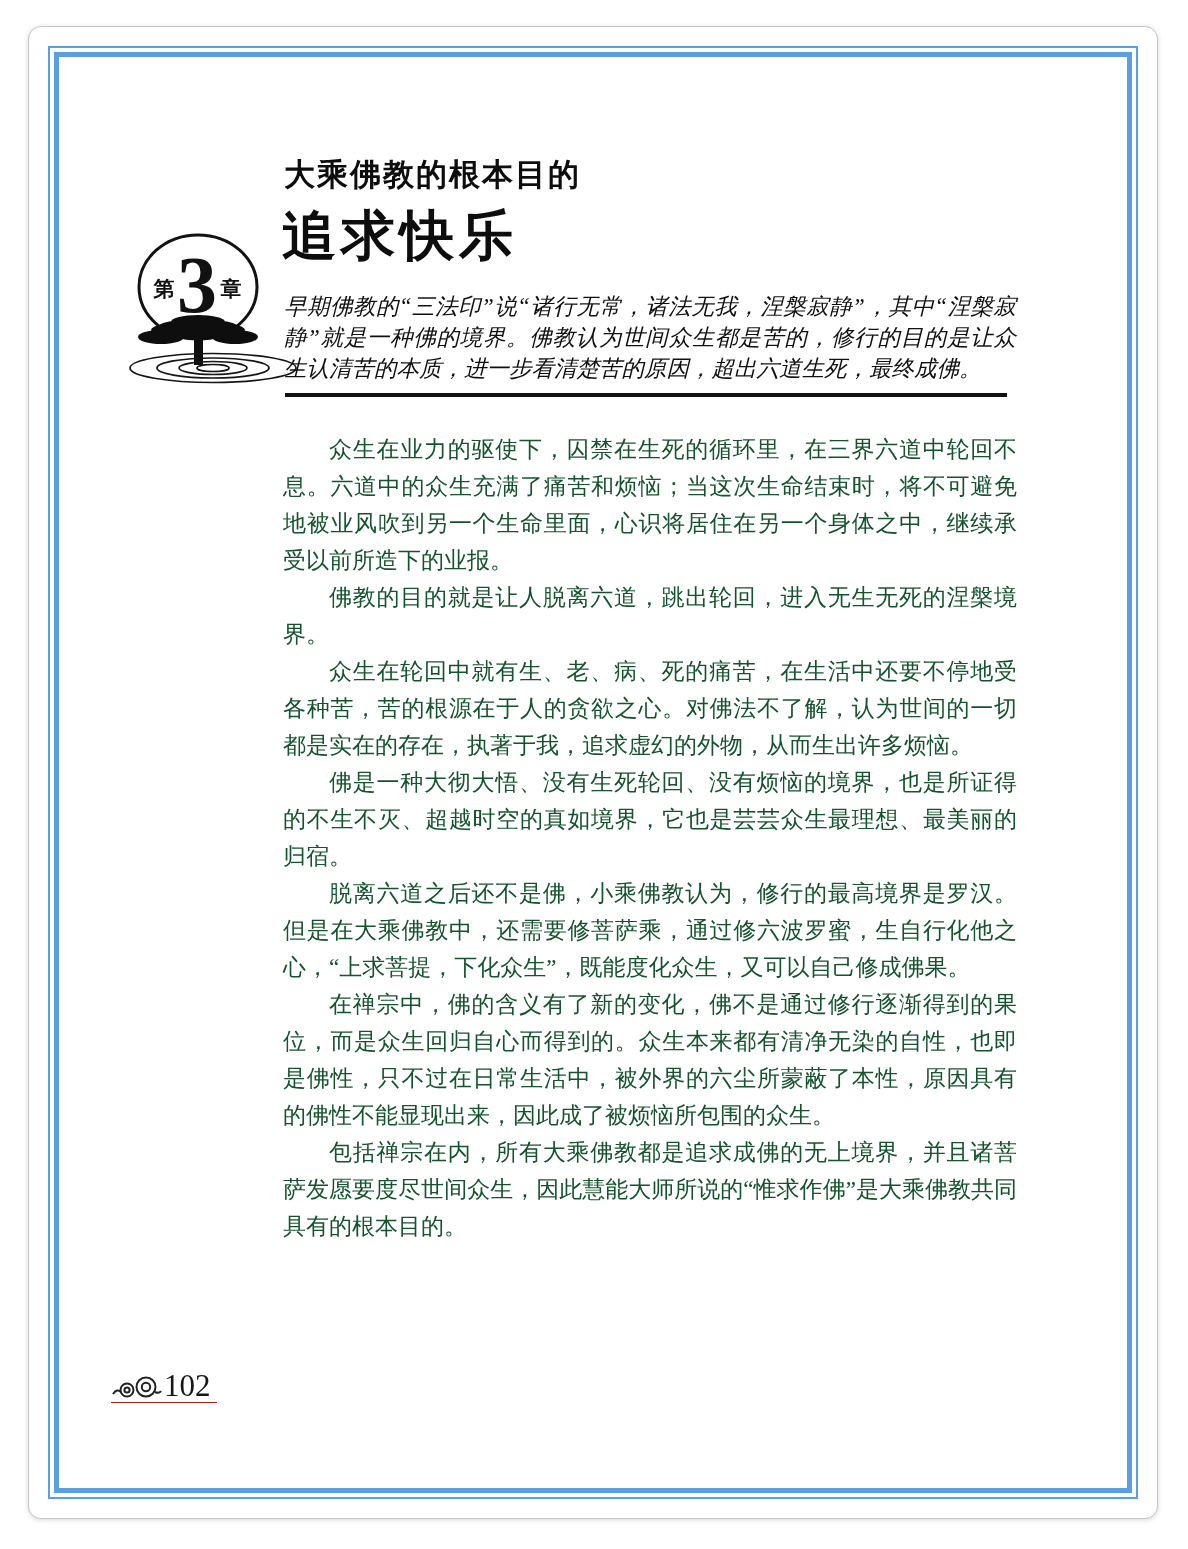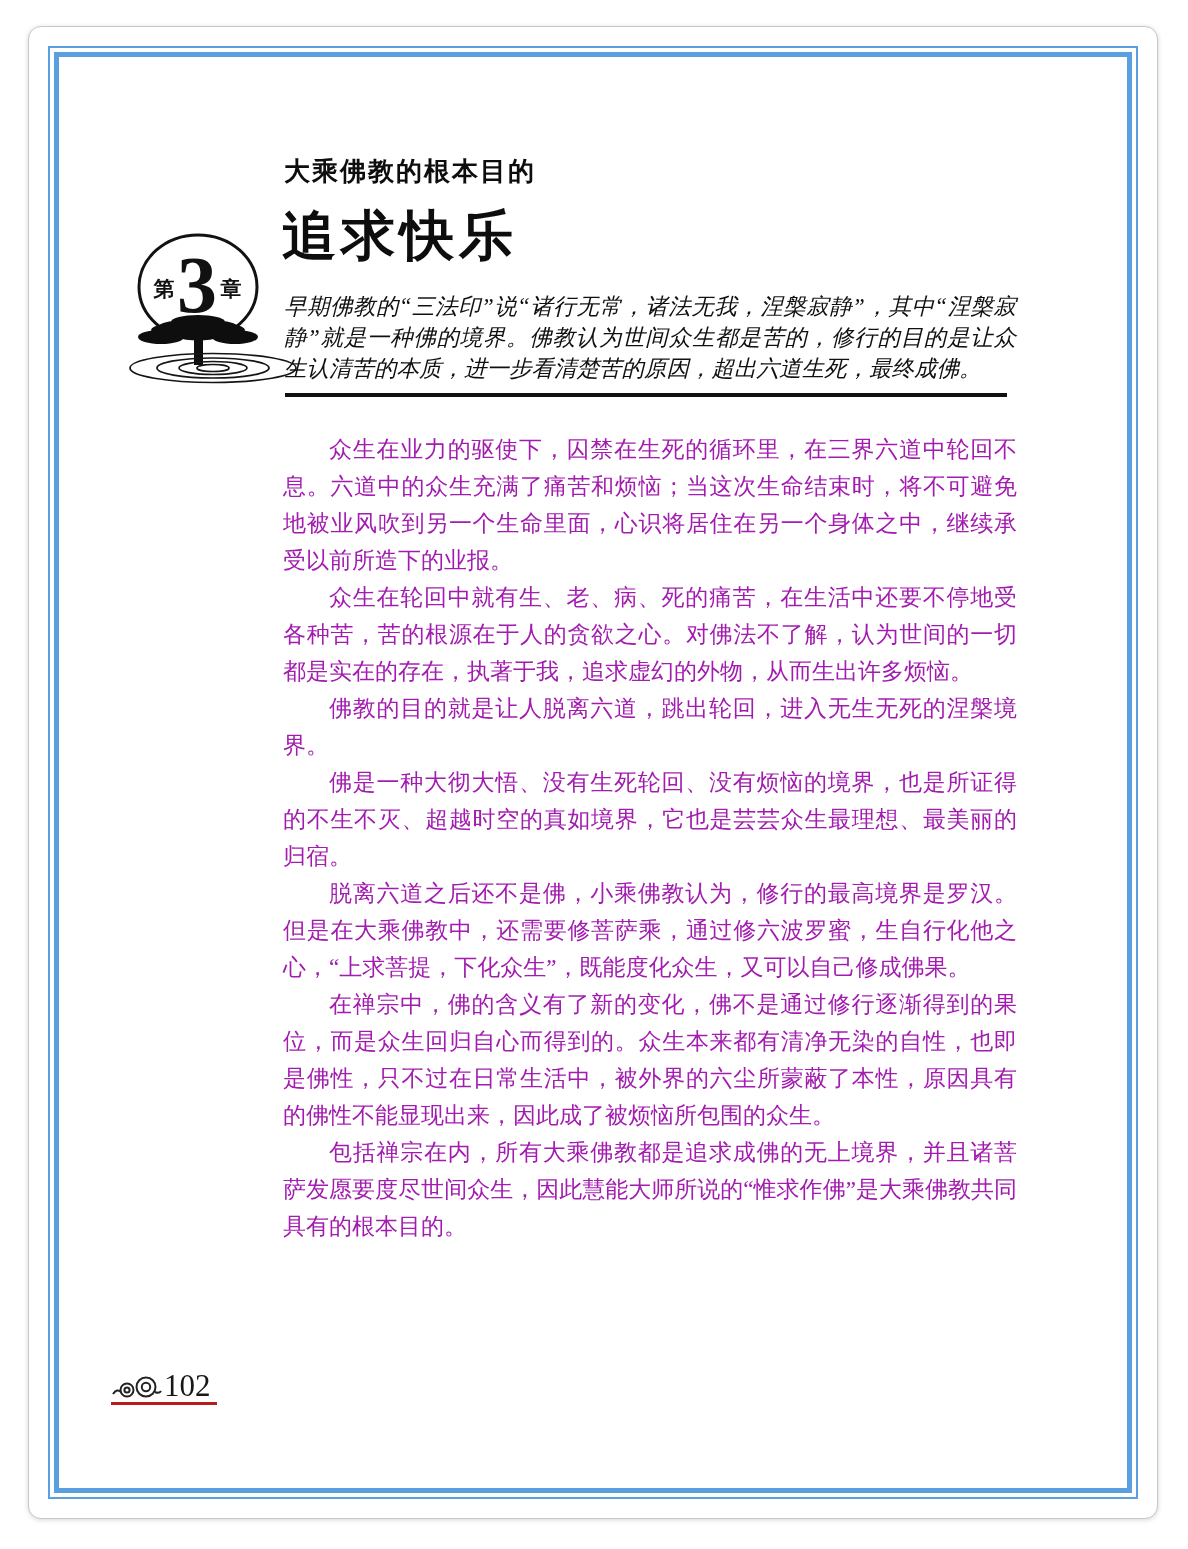--- a/index.html
+++ b/index.html
@@ -25,21 +25,21 @@
     border:5px solid var(--blue);
   }
 
   
   .chapter-badge{position:absolute;left:126px;top:228px;width:176px;height:164px;}
 
   
   .subtitle{
     position:absolute;left:284px;top:154px;
     font-family:Liberation Mono, monospace;font-weight:bold;
-    font-size:26px;letter-spacing:2px;color:#0d0d0d;white-space:nowrap;
+    font-size:31px;letter-spacing:2px;color:#0d0d0d;white-space:nowrap;
   }
   .title{
     position:absolute;left:282px;top:200px;
     font-family:"Liberation Sans", sans-serif;font-weight:bold;
     font-size:54px;letter-spacing:5px;color:#0d0d0d;white-space:nowrap;
   }
 
   
   .intro{
     position:absolute;left:284px;top:291px;width:732px;
@@ -48,29 +48,29 @@
   }
 
   .rule{
     position:absolute;left:285px;top:393px;width:722px;height:4px;
     background:#111;
   }
 
   
   .body-text{
     position:absolute;left:283px;top:431px;width:734px;
-    font-size:23px;line-height:37px;text-align:justify;color:#a21caf;
+    font-size:23px;line-height:37px;text-align:justify;color:#14532d;
   }
   .body-text p{text-indent:2em;}
 
   
   .footer{
     position:absolute;left:111px;top:1371px;
     display:flex;align-items:flex-end;gap:1px;
-    border-bottom:3px solid #b91c1c;padding:0 6px 1px 0;
+    border-bottom:1px solid #b91c1c;padding:0 6px 1px 0;
   }
   .page-number{
     font-family:"Liberation Serif", serif;font-size:31px;color:#171717;
     line-height:30px;
   }
   .cloud{width:52px;height:27px;display:block;}
 </style>
 </head>
 <body>
 
@@ -110,23 +110,23 @@
 
 <div class="intro">早期佛教的“三法印”说“诸行无常，诸法无我，涅槃寂静”，其中“涅槃寂静”就是一种佛的境界。佛教认为世间众生都是苦的，修行的目的是让众生认清苦的本质，进一步看清楚苦的原因，超出六道生死，最终成佛。</div>
 
 <div class="rule"></div>
 
 <div class="body-text">
 
     <p>众生在业力的驱使下，囚禁在生死的循环里，在三界六道中轮回不息。六道中的众生充满了痛苦和烦恼；当这次生命结束时，将不可避免地被业风吹到另一个生命里面，心识将居住在另一个身体之中，继续承受以前所造下的业报。</p>
 
 
+    <p>佛教的目的就是让人脱离六道，跳出轮回，进入无生无死的涅槃境界。</p>
+
     <p>众生在轮回中就有生、老、病、死的痛苦，在生活中还要不停地受各种苦，苦的根源在于人的贪欲之心。对佛法不了解，认为世间的一切都是实在的存在，执著于我，追求虚幻的外物，从而生出许多烦恼。</p>
-
-    <p>佛教的目的就是让人脱离六道，跳出轮回，进入无生无死的涅槃境界。</p>
 
     <p>佛是一种大彻大悟、没有生死轮回、没有烦恼的境界，也是所证得的不生不灭、超越时空的真如境界，它也是芸芸众生最理想、最美丽的归宿。</p>
 
     <p>脱离六道之后还不是佛，小乘佛教认为，修行的最高境界是罗汉。但是在大乘佛教中，还需要修菩萨乘，通过修六波罗蜜，生自行化他之心，“上求菩提，下化众生”，既能度化众生，又可以自己修成佛果。</p>
 
     <p>在禅宗中，佛的含义有了新的变化，佛不是通过修行逐渐得到的果位，而是众生回归自心而得到的。众生本来都有清净无染的自性，也即是佛性，只不过在日常生活中，被外界的六尘所蒙蔽了本性，原因具有的佛性不能显现出来，因此成了被烦恼所包围的众生。</p>
 
     <p>包括禅宗在内，所有大乘佛教都是追求成佛的无上境界，并且诸菩萨发愿要度尽世间众生，因此慧能大师所说的“惟求作佛”是大乘佛教共同具有的根本目的。</p>
   </div>
 

